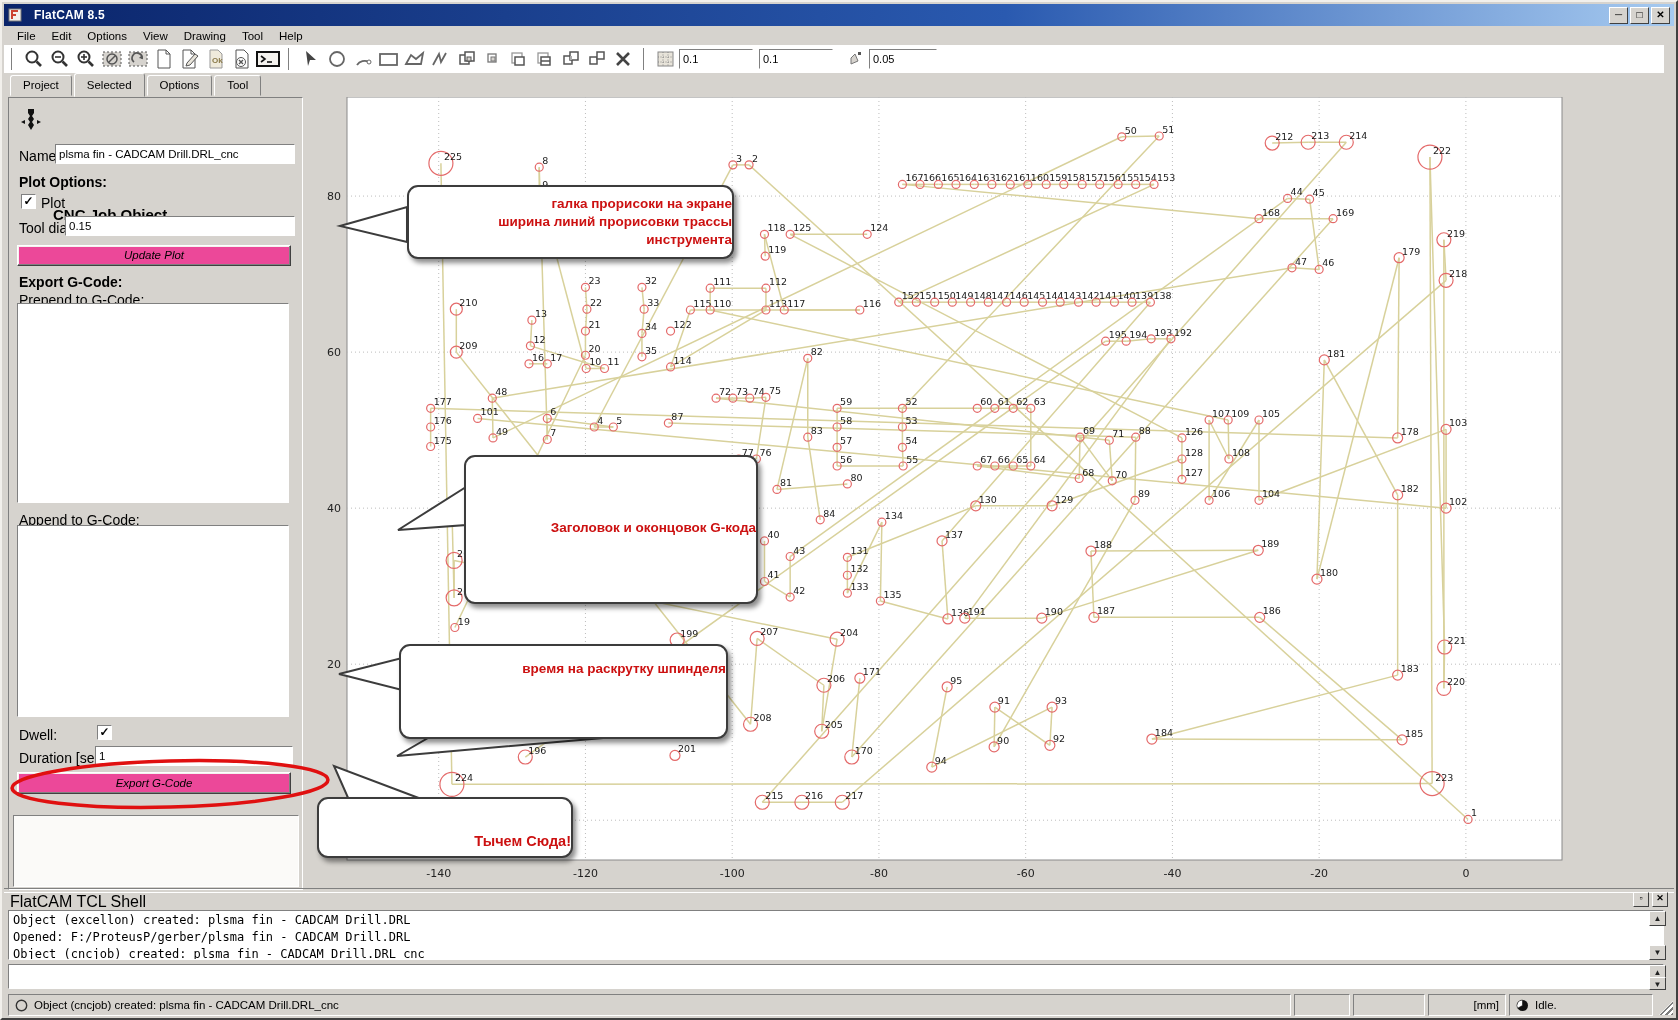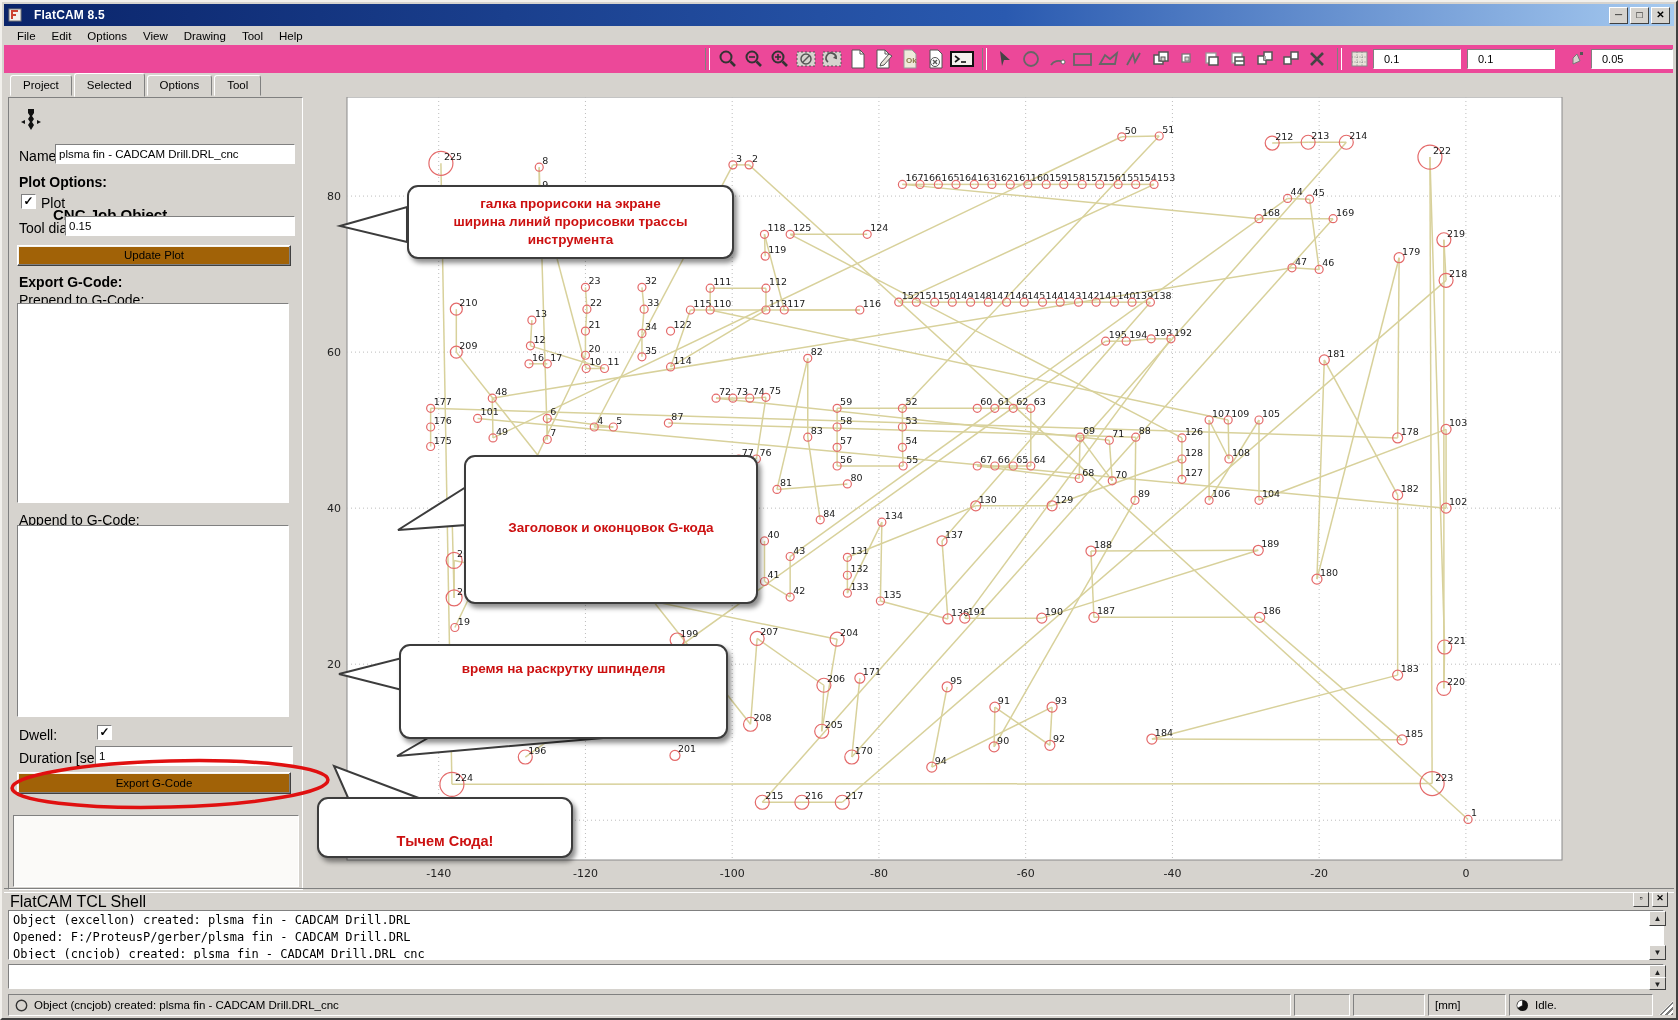--- a/index.html
+++ b/index.html
@@ -7,50 +7,50 @@
     font-family:"Liberation Sans",sans-serif;font-size:11.5px;color:#000;overflow:hidden;
     border-top:2px solid #f2f0ec;border-left:2px solid #f2f0ec;border-right:2px solid #404040;border-bottom:2px solid #404040;box-sizing:border-box;}
   .titlebar{position:absolute;left:2px;top:2px;right:2px;height:22px;
     background:linear-gradient(90deg,#0a246a,#2a5ab0 60%,#a6caf0);display:flex;align-items:center;padding-left:4px;}
   .titlebar .title{color:#fff;font-weight:bold;font-size:12px;margin-left:12px;letter-spacing:.2px;}
   .winbtns{position:absolute;right:4px;top:3px;display:flex;gap:2px;}
   .winbtn{width:17px;height:15px;background:#d6d3ce;border:1px solid;border-color:#fff #404040 #404040 #fff;
     font-size:10px;font-weight:bold;text-align:center;line-height:13px;}
   .menubar{position:absolute;left:2px;top:24px;right:2px;height:19px;display:flex;align-items:center;gap:2px;padding-left:6px;background:#d6d3ce;}
   .menubar span{padding:2px 7px;}
-  .toolbar{position:absolute;left:2px;top:43px;right:3px;height:28px;display:flex;align-items:center;background:#ec4899;justify-content:flex-end;}
+  .toolbar{position:absolute;left:2px;top:43px;right:12px;height:28px;display:flex;align-items:center;background:#ffffff;}
   .tbsep{width:3px;height:22px;border-left:1px solid #808080;border-right:1px solid #fff;margin:0 5px 0 7px;}
   .tbtn{width:26px;height:24px;display:flex;align-items:center;justify-content:center;}
   .tbtn svg{display:block}
-  .tbinput{height:18px;border:1px solid;border-color:#808080 #fff #fff #808080;background:#fff;font-size:11px;padding:0 10px;font-family:"Liberation Sans",sans-serif;}
+  .tbinput{height:18px;border:1px solid;border-color:#808080 #fff #fff #808080;background:#fff;font-size:11px;padding:0 3px;font-family:"Liberation Sans",sans-serif;}
   .tabs{position:absolute;left:8px;top:72px;height:22px;display:flex;align-items:flex-end;}
   .tab{height:19px;padding:0 12px;line-height:19px;background:#d6d3ce;border:1px solid;border-color:#fff #808080 #d6d3ce #fff;
     border-top-left-radius:3px;border-top-right-radius:3px;margin-right:2px;font-size:11.5px;}
   .tab.active{height:22px;line-height:22px;position:relative;top:1px;z-index:3;}
   
   .panel{position:absolute;left:6px;top:95px;width:295px;height:793px;background:#d6d3ce;
     border:1px solid;border-color:#808080 #fff #fff #808080;box-sizing:border-box;}
   .panel .inner{position:relative;width:100%;height:100%;}
   .ptitle{position:absolute;left:44px;top:108px;font-size:15px;font-weight:bold;}
   .plabel{position:absolute;font-size:14px;}
   .pbold{font-weight:bold;}
   .pinput{position:absolute;height:18px;background:#fff;border:1px solid;border-color:#808080 #fff #fff #808080;
     font-size:11.5px;padding:0 3px;font-family:"Liberation Sans",sans-serif;box-sizing:content-box;}
-  .pbutton{position:absolute;background:#a16207;border:1px solid;border-color:#fff #404040 #404040 #fff;
-    box-shadow:inset -1px -1px 0 #808080, inset 1px 1px 0 #f4f2ee;font-size:11.5px;text-align:center;font-family:"Liberation Sans",sans-serif;}
+  .pbutton{position:absolute;background:#ec4899;border:1px solid;border-color:#fff #404040 #404040 #fff;
+    box-shadow:inset -1px -1px 0 #808080, inset 1px 1px 0 #f4f2ee;font-size:11.5px;text-align:center;font-family:"Liberation Sans",sans-serif;font-style:italic;}
   .ptext{position:absolute;background:#fff;border:1px solid;border-color:#808080 #fff #fff #808080;}
   .pcheck{position:absolute;width:13px;height:13px;background:#fff;border:1px solid;border-color:#808080 #fff #fff #808080;
     font-size:12px;font-weight:bold;line-height:12px;text-align:center;}
   .footerbox{position:absolute;left:4px;top:717px;width:284px;height:70px;background:#fbfaf8;border:1px solid;border-color:#808080 #fff #fff #808080;}
   
   .canvas{position:absolute;left:302px;top:95px;width:1372px;height:791px;background:#d6d3ce;}
   
   .callout{position:absolute;background:#fff;border:2px solid #3c3c3c;border-radius:11px;
     box-shadow:3px 4px 5px rgba(0,0,0,.45);z-index:20;}
-  .callout .ctext{color:#cc1111;font-weight:bold;font-size:13.5px;text-align:center;line-height:18px;font-family:"Liberation Sans",sans-serif;}
+  .callout .ctext{color:#cc1111;font-weight:bold;font-size:13.5px;text-align:right;line-height:18px;font-family:"Liberation Sans",sans-serif;}
   .ctail{position:absolute;z-index:19;}
   
   .shellsep{position:absolute;left:2px;right:2px;top:886px;height:3px;border-top:1px solid #808080;border-bottom:1px solid #fff;}
   .shelltitle{position:absolute;left:8px;top:891px;font-size:16px;}
   .shellicons{position:absolute;right:8px;top:890px;display:flex;gap:3px;}
   .shellicons div{width:14px;height:13px;background:#d6d3ce;border:1px solid;border-color:#fff #404040 #404040 #fff;font-size:9px;text-align:center;line-height:11px;font-weight:bold;}
   .shellout{position:absolute;left:6px;top:908px;width:1656px;height:50px;background:#fff;border:1px solid;border-color:#808080 #fff #fff #808080;
     font-family:"DejaVu Sans Mono",monospace;font-size:12px;line-height:17px;padding:1px 4px;box-sizing:border-box;overflow:hidden;}
   .shellin{position:absolute;left:6px;top:962px;width:1656px;height:25px;background:#fff;border:1px solid;border-color:#808080 #fff #fff #808080;box-sizing:border-box;}
   .sb{position:absolute;width:15px;background:#d6d3ce;border:1px solid;border-color:#fff #404040 #404040 #fff;font-size:8px;text-align:center;color:#222;line-height:13px;}
@@ -940,21 +940,21 @@
 
   <div class="statusbar">
     <div class="scell" style="flex:1 1 auto">
       <svg width="13" height="13">
           <circle cx="6.5" cy="6.5" r="5.2" fill="none" stroke="#333" stroke-width="1.4"></circle>
         </svg>
       <span>Object (cncjob) created: plsma fin - CADCAM Drill.DRL_cnc</span>
     </div>
     <div class="scell" style="width:42px"></div>
     <div class="scell" style="width:58px"></div>
-    <div class="scell" style="width:64px;justify-content:flex-start">
+    <div class="scell" style="width:64px;justify-content:flex-end">
       <span>[mm]</span>
     </div>
     <div class="scell" style="width:130px">
       <svg width="13" height="13">
           <circle cx="6.5" cy="6.5" r="5.5" fill="#111"></circle>
           <path d="M6.5 6.5 L6.5 1 A5.5 5.5 0 0 0 1.6 9.2 Z" fill="#fff" stroke="#111" stroke-width="0.6"></path>
         </svg>
       <span>Idle.</span>
     </div>
     <div style="width:14px"></div>

